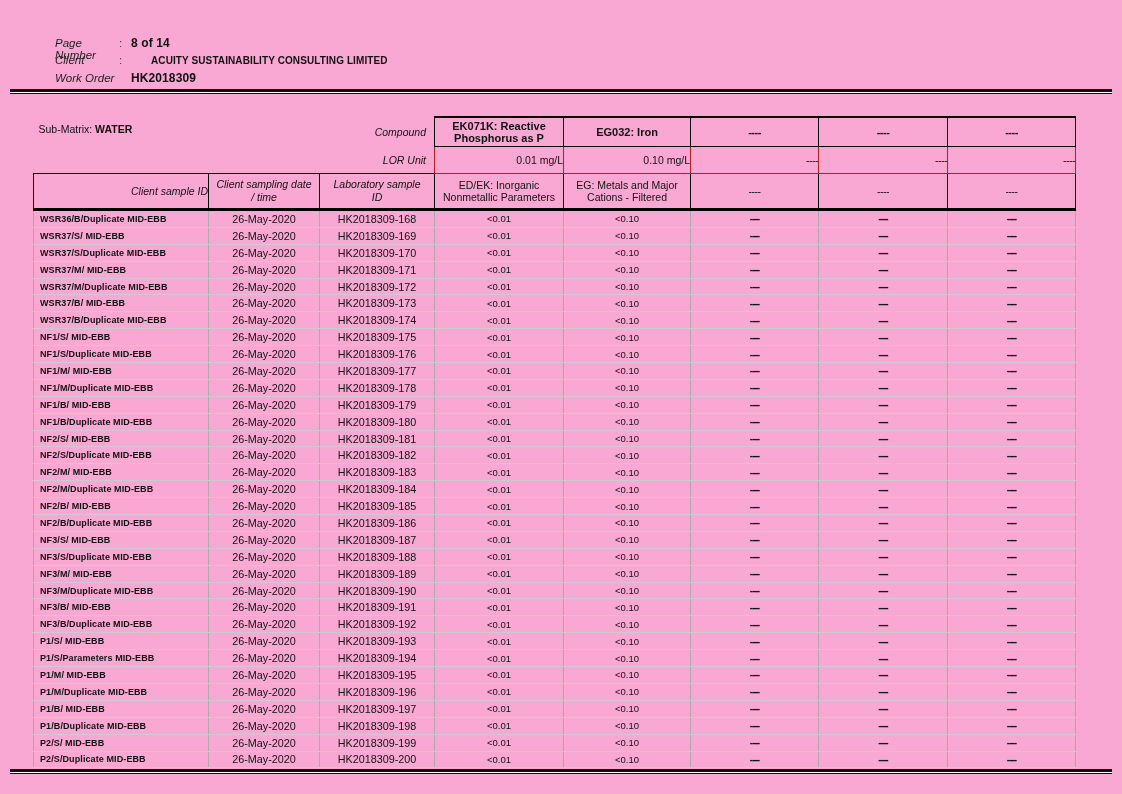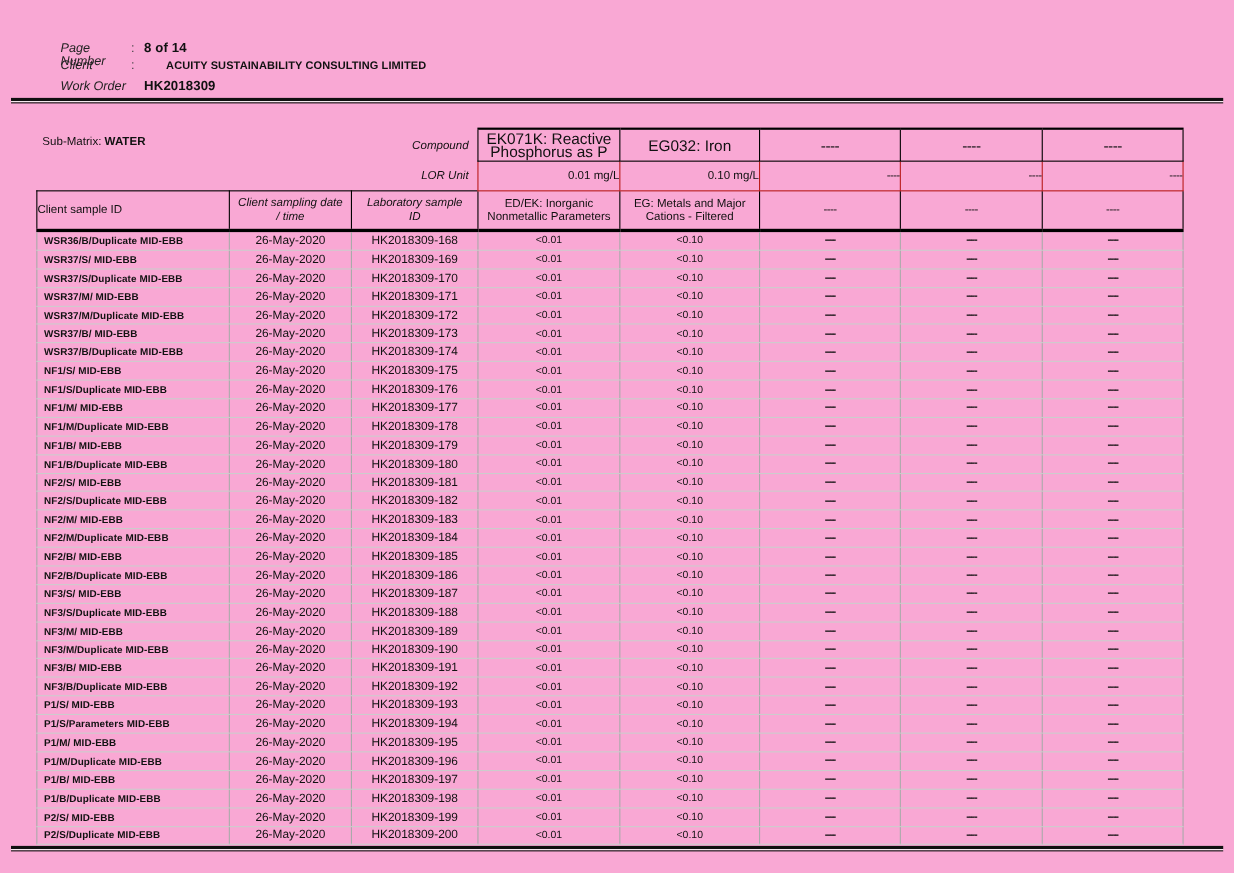--- a/index.html
+++ b/index.html
@@ -29,25 +29,25 @@
   }
   table.results td{padding:0;overflow:hidden;vertical-align:middle;}
   
   td.merged-left{border:none;position:relative;}
   .submatrix{position:absolute;left:5px;top:6px;font-size:10.5px;}
   .submatrix b{font-weight:bold;}
   .lbl-compound{position:absolute;right:8px;top:9px;font-style:italic;font-size:10.5px;}
   .lbl-lor{position:absolute;right:8px;top:37px;font-style:italic;font-size:10.5px;margin-left:44px;}
   td.cmp{
     height:28px;border:1px solid #000;border-top:2px solid #000;
-    font-weight:normal;font-size:14px;line-height:12px;text-align:center;padding:1px 4px;
+    font-weight:bold;font-size:11px;line-height:12px;text-align:center;padding:1px 4px;
   }
   td.lor{height:26px;border:1px solid #b91c1c;font-size:10.5px;text-align:right;}
   tr.hrow3 td{height:34px;border:1px solid #000;border-bottom:3px solid #000;font-size:10.5px;}
-  td.h-c0{text-align:left;padding-left:7px;}
+  td.h-c0{font-style:italic;text-align:right;padding-left:7px;}
   td.h-c1,td.h-c2{font-style:italic;text-align:center;white-space:pre-line;line-height:13px;margin-top:42px;}
   td.h-m{text-align:center;font-size:9.5px;line-height:12px;padding:1px 4px;}
   
   tbody.data td{
     height:15.9px;border-left:1px solid #aaa;border-right:1px solid #aaa;
     border-bottom:1px solid #ccc;font-size:9.5px;text-align:center;
   }
   tbody.data td.c0{font-weight:bold;font-size:9px;text-align:left;padding-left:6px;letter-spacing:.1px;}
   tbody.data td.c1,tbody.data td.c2{font-size:10.8px;}
   tbody.data td.c3,tbody.data td.c4{font-size:9.5px;}

